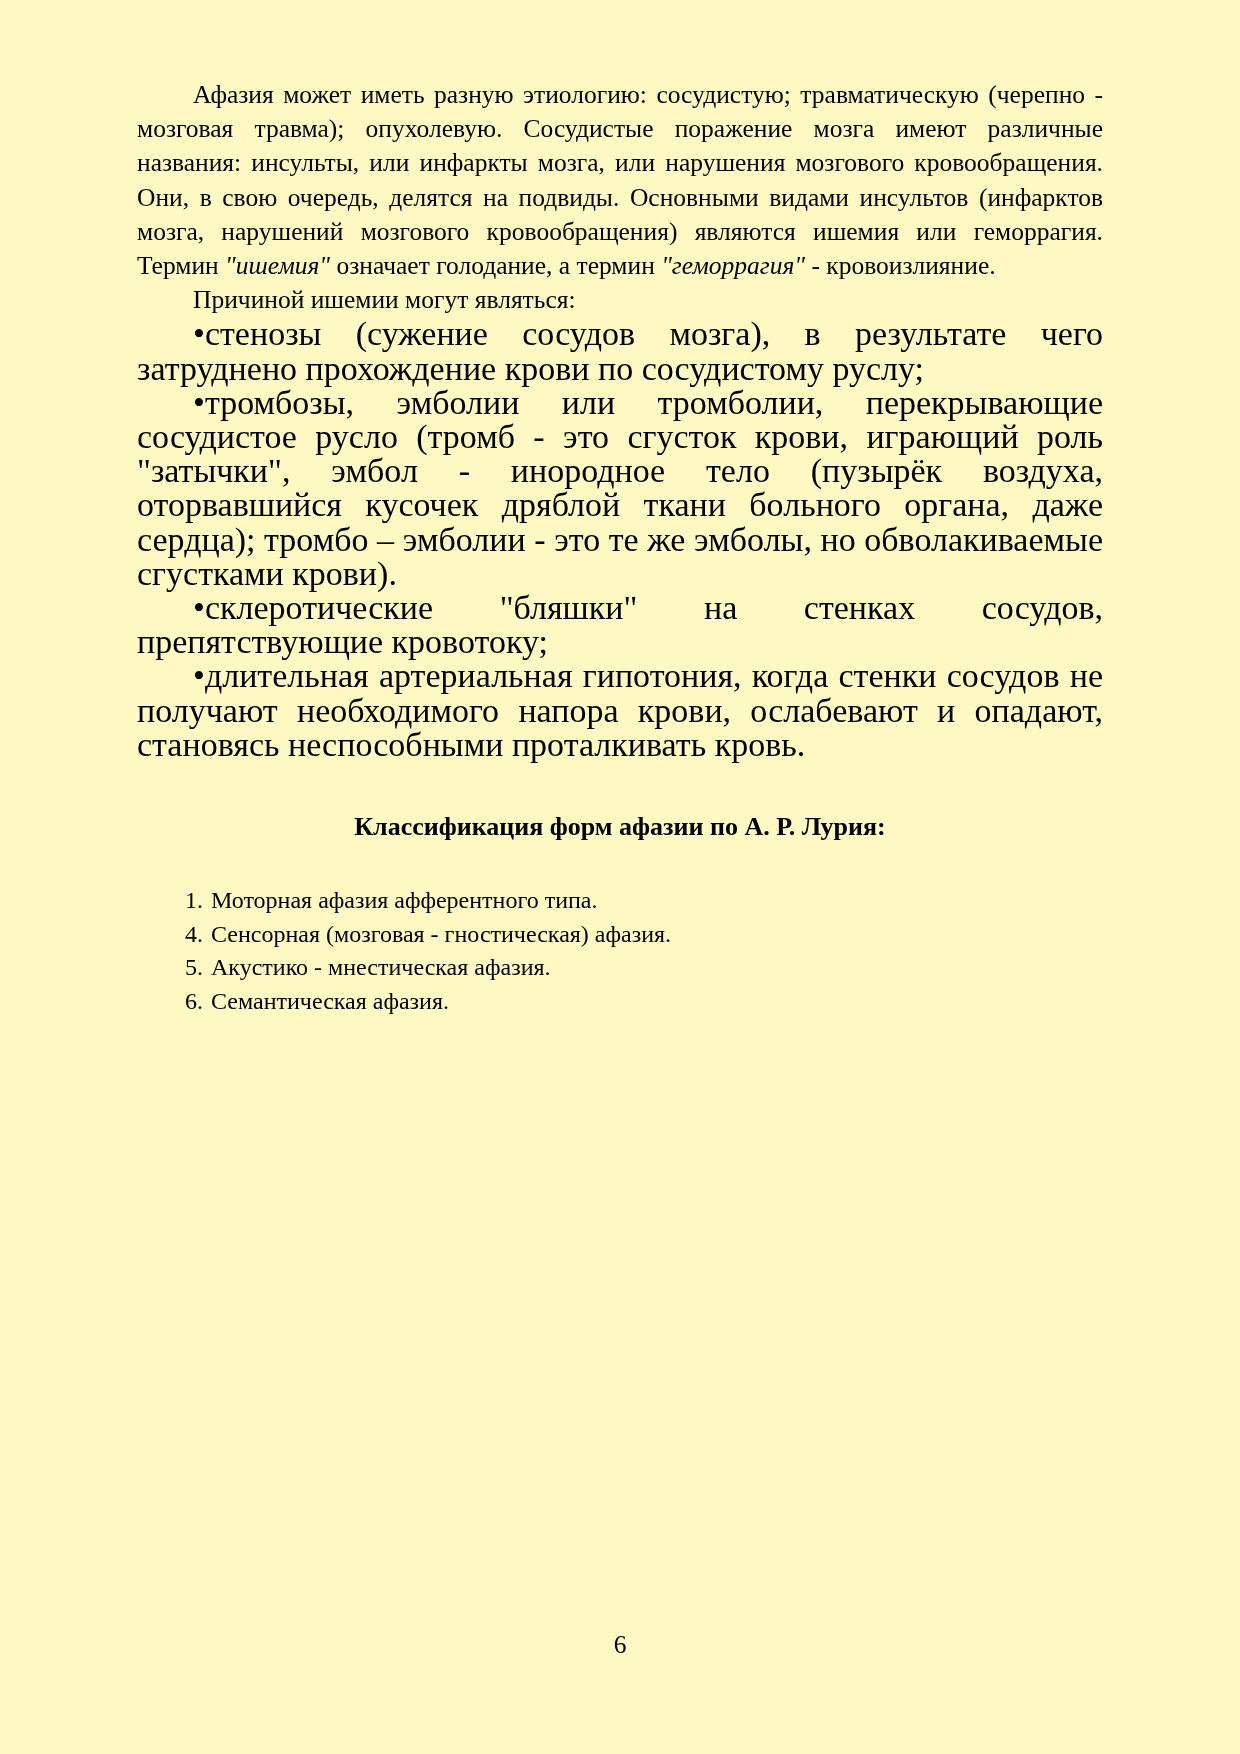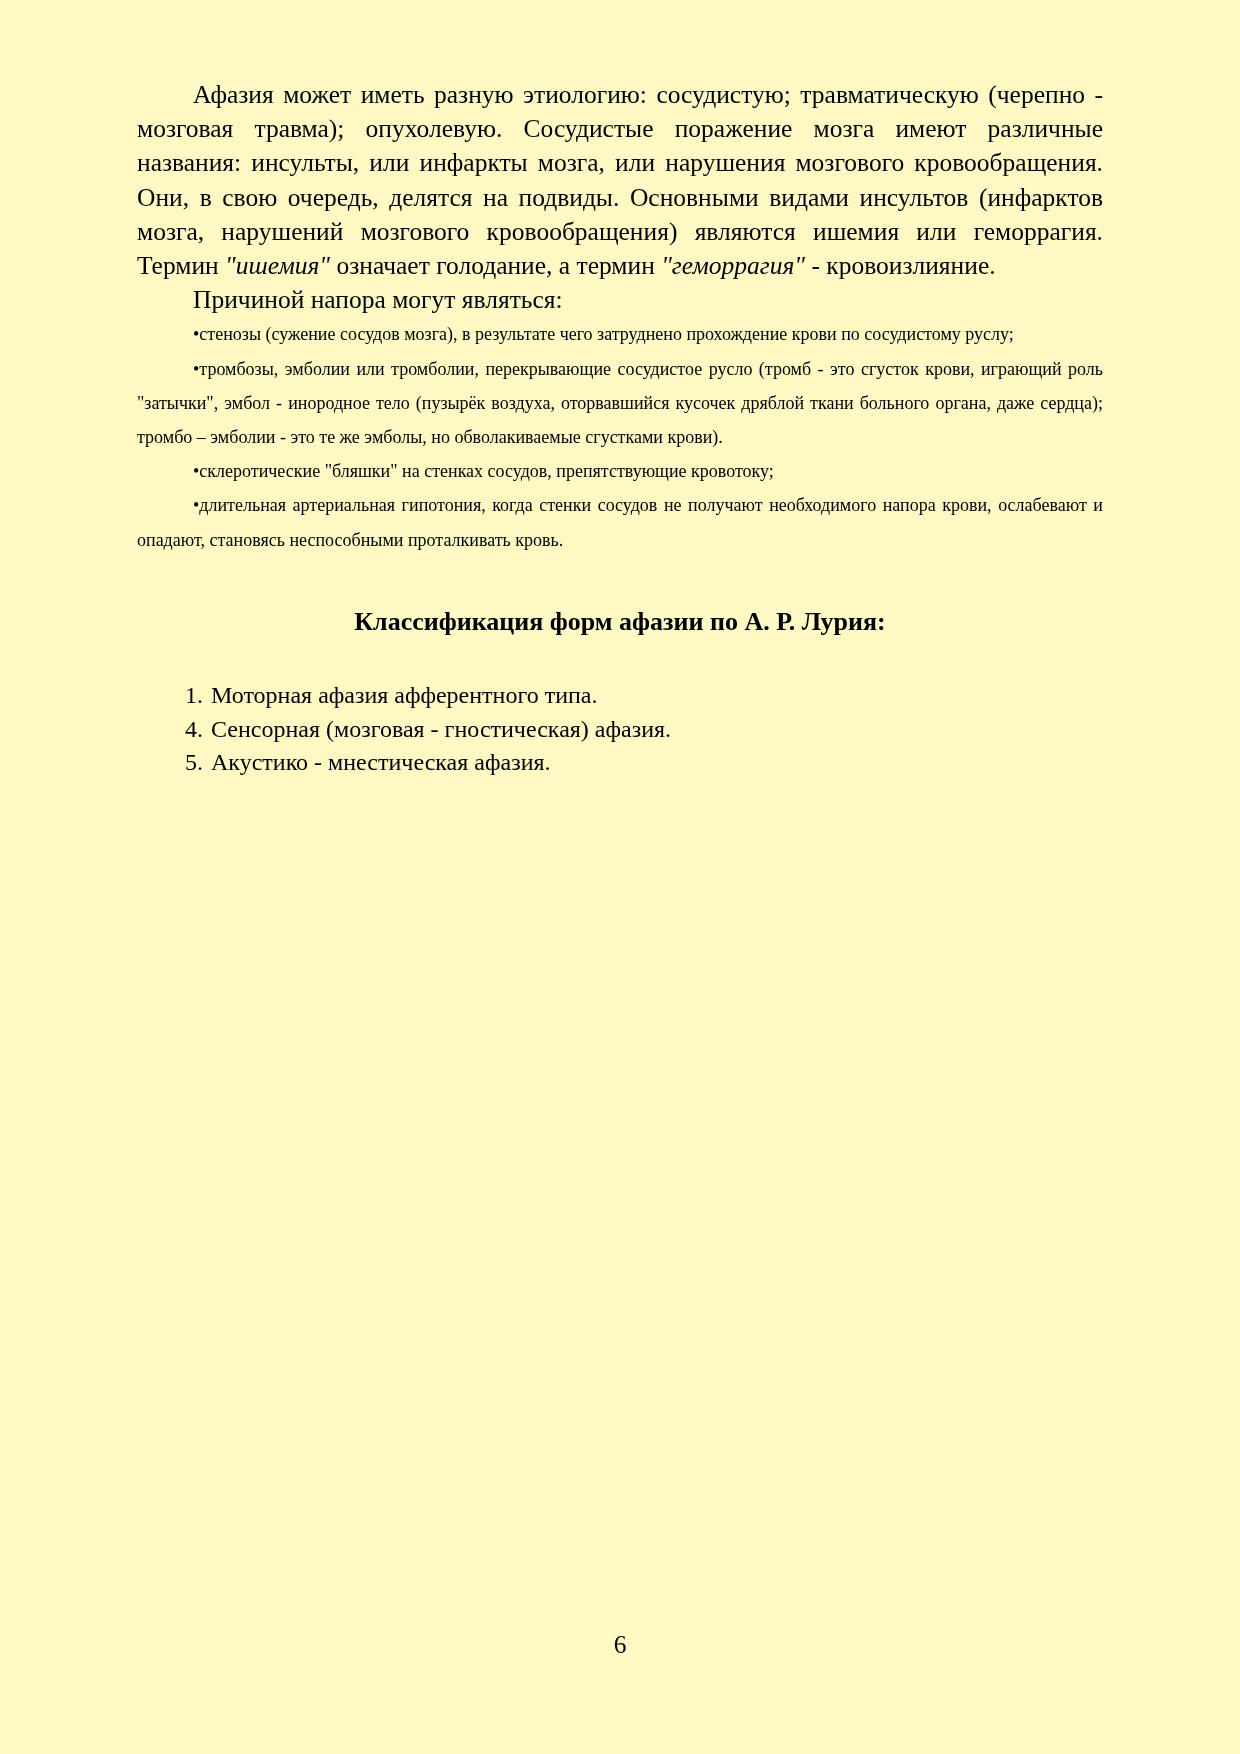--- a/index.html
+++ b/index.html
@@ -28,21 +28,21 @@
     font-size: 25.5px;
     line-height: 34.2px;
     text-align: justify;
     text-indent: 56px;
     letter-spacing: 0px;
     word-spacing: 0px;
     text-justify: inter-word;
   }
   p.bullet-par {
     margin: 0;
-    font-size: 18px;
+    font-size: 34px;
     line-height: 34.2px;
     text-align: justify;
     text-indent: 56px;
     text-justify: inter-word;
   }
   .italic {
     font-style: italic;
   }
   .heading {
     margin: 0;
@@ -81,38 +81,39 @@
   }
 </style>
 </head>
 <body>
 
 <div class="page">
   <div class="content">
 
     <p class="body-par"><span>Афазия может иметь разную этиологию: сосудистую; травматическую (черепно - мозговая травма); опухолевую. Сосудистые поражение мозга имеют различные названия: инсульты, или инфаркты мозга, или нарушения мозгового кровообращения. Они, в свою очередь, делятся на подвиды. Основными видами инсультов (инфарктов мозга, нарушений мозгового кровообращения) являются ишемия или геморрагия. Термин </span><span class="italic">"ишемия"</span><span> означает голодание, а термин </span><span class="italic">"геморрагия"</span><span> - кровоизлияние.</span></p>
 
-    <p class="body-par">Причиной напора могут являться:</p>
+    <p class="body-par">Причиной ишемии могут являться:</p>
 
     <p class="bullet-par"><span>•</span><span>стенозы (сужение сосудов мозга), в результате чего затруднено прохождение крови по сосудистому руслу;</span></p>
 
     <p class="bullet-par"><span>•</span><span>тромбозы, эмболии или тромболии, перекрывающие сосудистое русло (тромб - это сгусток крови, играющий роль "затычки", эмбол - инородное тело (пузырёк воздуха, оторвавшийся кусочек дряблой ткани больного органа, даже сердца); тромбо – эмболии - это те же эмболы, но обволакиваемые сгустками крови).</span></p>
 
     <p class="bullet-par"><span>•</span><span>склеротические "бляшки" на стенках сосудов, препятствующие кровотоку;</span></p>
 
     <p class="bullet-par"><span>•</span><span>длительная артериальная гипотония, когда стенки сосудов не получают необходимого напора крови, ослабевают и опадают, становясь неспособными проталкивать кровь.</span></p>
 
     <div class="spacer-md"></div>
 
     <p class="heading">Классификация форм афазии по А. Р. Лурия:</p>
 
     <div class="spacer-lg"></div>
 
     <ol class="afasia-list">
       <li><span class="list-num">1.</span><span>Моторная афазия афферентного типа.</span></li>
       <li><span class="list-num">4.</span><span>Сенсорная (мозговая - гностическая) афазия.</span></li>
       <li><span class="list-num">5.</span><span>Акустико - мнестическая афазия.</span></li>
+      <li><span class="list-num">6.</span><span>Семантическая афазия.</span></li>
     </ol>
 
   </div>
 
   <div class="page-number">6</div>
 </div>
 
 </body></html>

